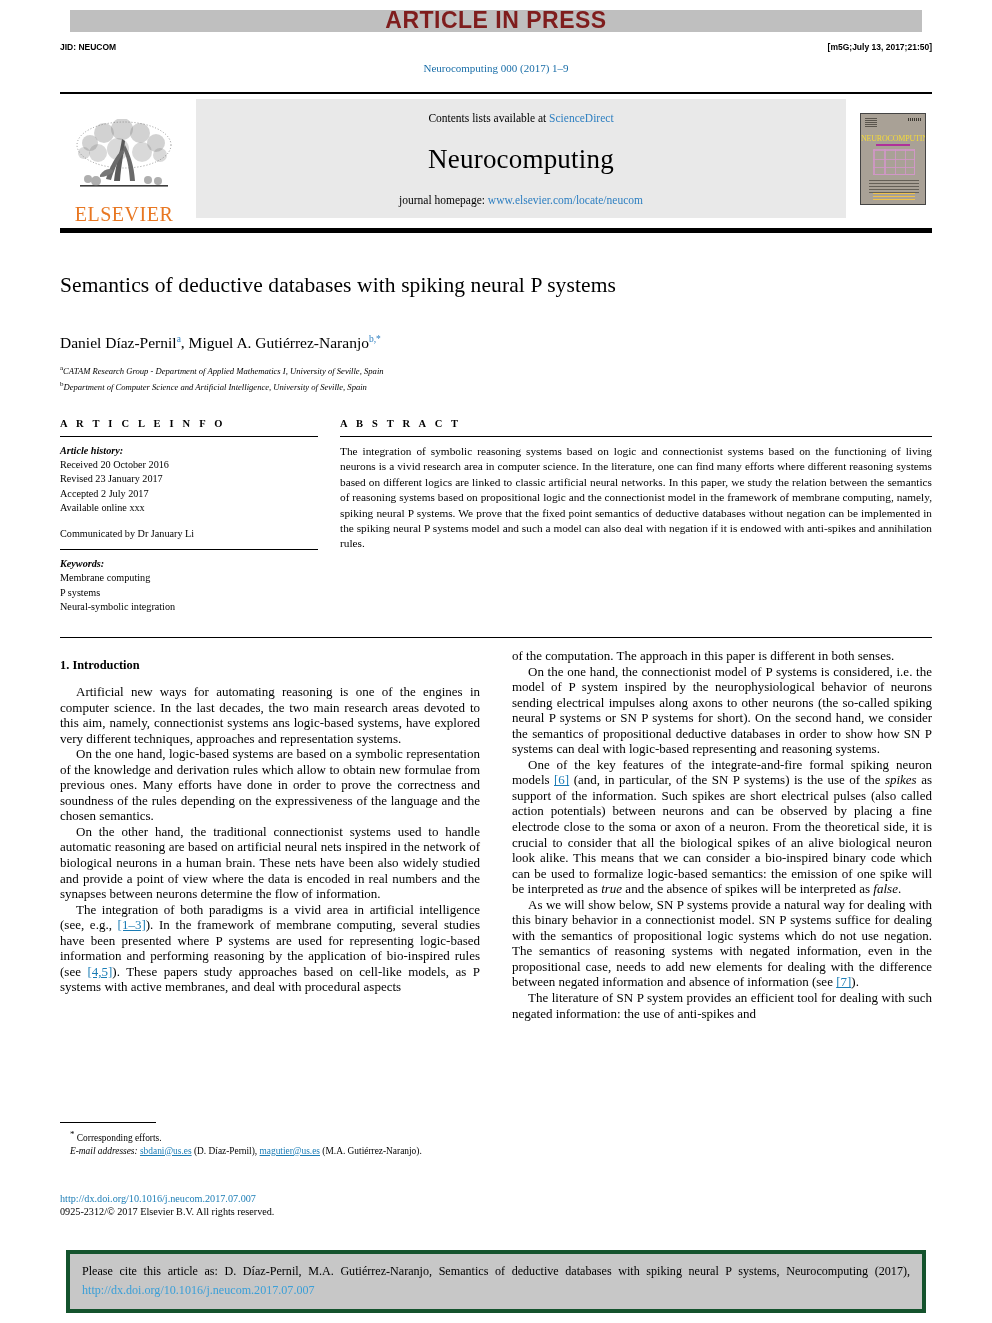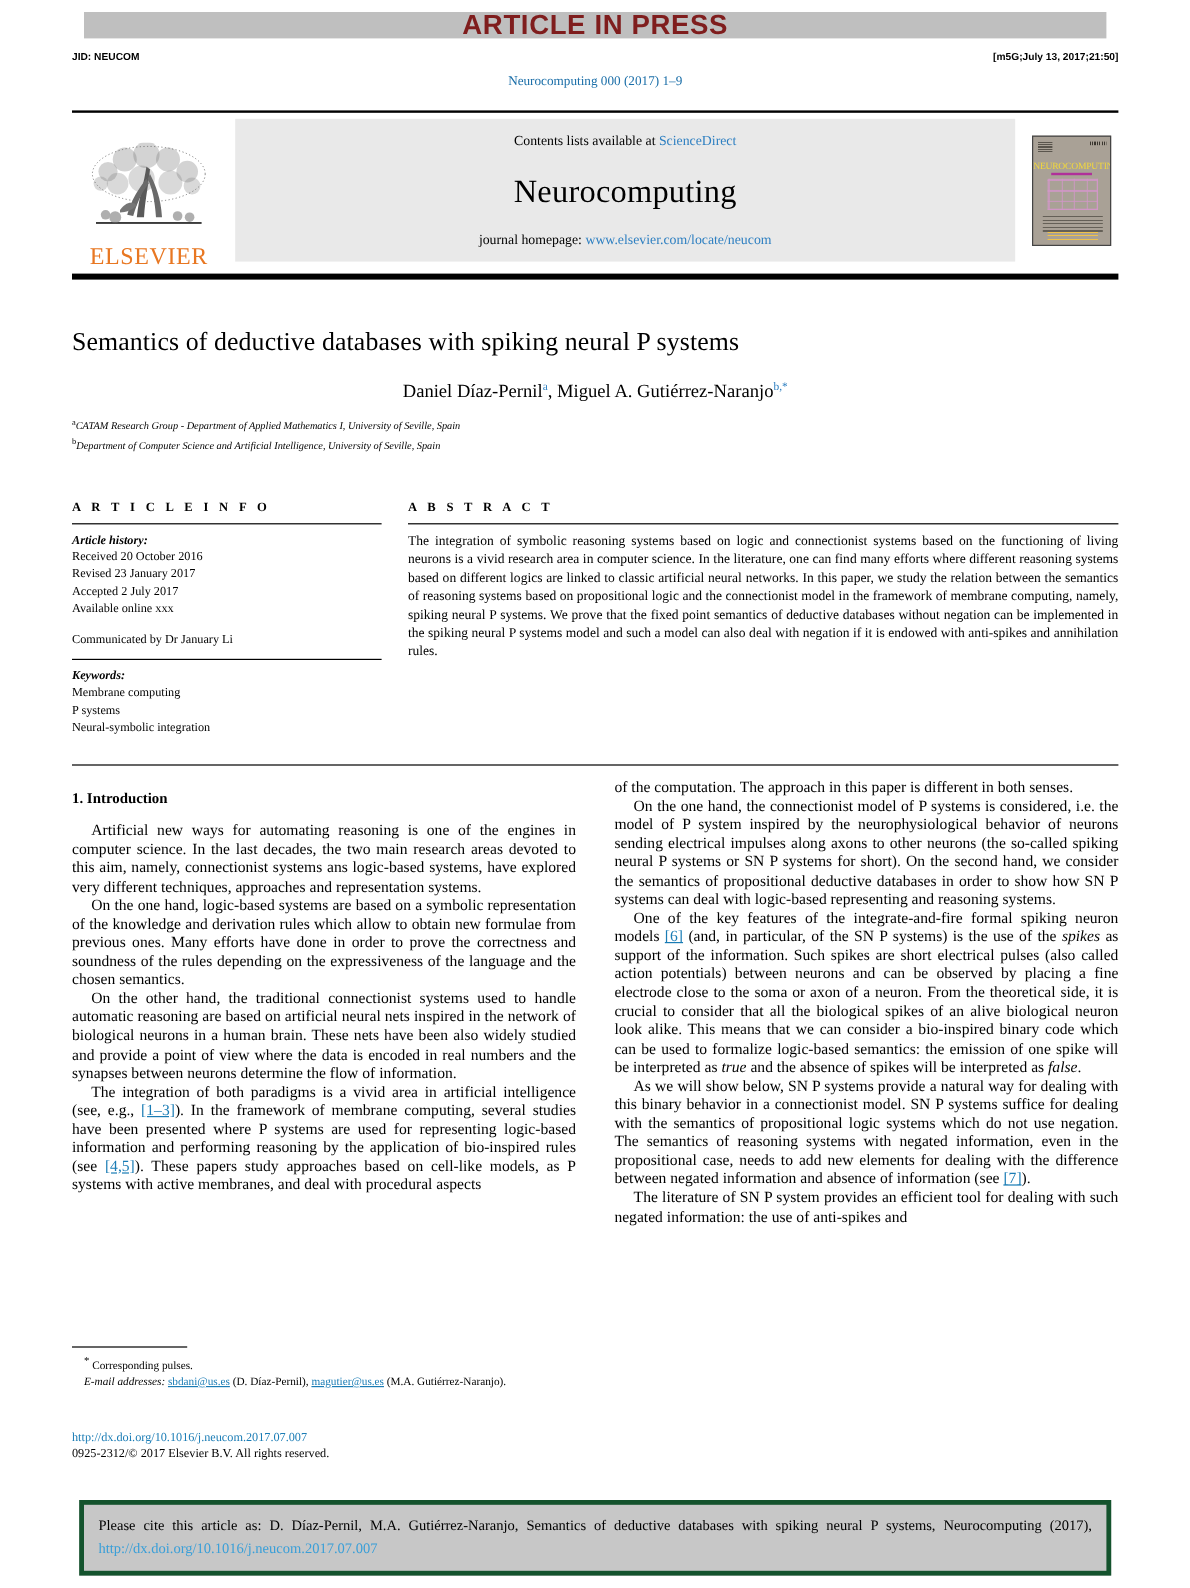--- a/index.html
+++ b/index.html
@@ -179,24 +179,23 @@
   
   .title-block { position:absolute; left:60px; top:272px; width:872px; }
   .paper-title {
     font-size: 21.5px;
     font-weight: 400;
     margin: 0;
     line-height: 26px;
     letter-spacing: 0.1px;
   }
   .authors {
-    margin-top: 16px;
+    margin-top: 32px;
     font-size: 15.5px;
     line-height: 19px;
-    text-align: center;
   }
   .sup { font-size: 9.5px; vertical-align: super; color:#2d7fc1; }
   .affils { margin-top: 10px; font-size: 8.6px; font-style: italic; line-height: 12.5px; }
   .affils .af-mark { font-style: normal; vertical-align: super; font-size: 7px; }
 
   
   .info-abstract { position: absolute; left:60px; top:418px; width:872px; display:flex; }
   .col-info { width: 258px; flex:0 0 258px; }
   .col-abstract { flex:1 1 auto; margin-left: 22px; }
   .sec-head {
@@ -413,21 +412,21 @@
       <p class="body-p noindent">of the computation. The approach in this paper is different in both senses.</p>
       <p class="body-p">On the one hand, the connectionist model of P systems is considered, i.e. the model of P system inspired by the neurophysiological behavior of neurons sending electrical impulses along axons to other neurons (the so-called spiking neural P systems or SN P systems for short). On the second hand, we consider the semantics of propositional deductive databases in order to show how SN P systems can deal with logic-based representing and reasoning systems.</p>
       <p class="body-p"><span>One of the key features of the integrate-and-fire formal spiking neuron models </span><a href="#" class="ref">[6]</a><span> (and, in particular, of the SN P systems) is the use of the </span><span class="em">spikes</span><span> as support of the information. Such spikes are short electrical pulses (also called action potentials) between neurons and can be observed by placing a fine electrode close to the soma or axon of a neuron. From the theoretical side, it is crucial to consider that all the biological spikes of an alive biological neuron look alike. This means that we can consider a bio-inspired binary code which can be used to formalize logic-based semantics: the emission of one spike will be interpreted as </span><span class="em">true</span><span> and the absence of spikes will be interpreted as </span><span class="em">false</span><span>.</span></p>
       <p class="body-p"><span>As we will show below, SN P systems provide a natural way for dealing with this binary behavior in a connectionist model. SN P systems suffice for dealing with the semantics of propositional logic systems which do not use negation. The semantics of reasoning systems with negated information, even in the propositional case, needs to add new elements for dealing with the difference between negated information and absence of information (see </span><a href="#" class="ref">[7]</a><span>).</span></p>
       <p class="body-p">The literature of SN P system provides an efficient tool for dealing with such negated information: the use of anti-spikes and</p>
     </div>
   </div>
 
   <div class="footnote">
     <div class="fn-rule"></div>
-    <p class="fn-line" style="text-indent:10px;"><span class="fn-star">*</span> <span>Corresponding pulses.</span></p>
+    <p class="fn-line" style="text-indent:10px;"><span class="fn-star">*</span> <span>Corresponding efforts.</span></p>
     <p class="fn-line" style="text-indent:10px;"><span class="ital">E-mail addresses:</span> <a href="#" class="fn-link">sbdani@us.es</a> <span>(D. Díaz-Pernil),</span> <a href="#" class="fn-link">magutier@us.es</a> <span>(M.A. Gutiérrez-Naranjo).</span></p>
   </div>
 
   <div class="pub-info">
     <div class="doi-line">http://dx.doi.org/10.1016/j.neucom.2017.07.007</div>
     <div class="issn-line">0925-2312/© 2017 Elsevier B.V. All rights reserved.</div>
   </div>
 
   <div class="cite-box">
     <p class="cite-text"><span>Please cite this article as: D. Díaz-Pernil, M.A. Gutiérrez-Naranjo, Semantics of deductive databases with spiking neural P systems, Neurocomputing (2017), </span><a href="#">http://dx.doi.org/10.1016/j.neucom.2017.07.007</a></p>

